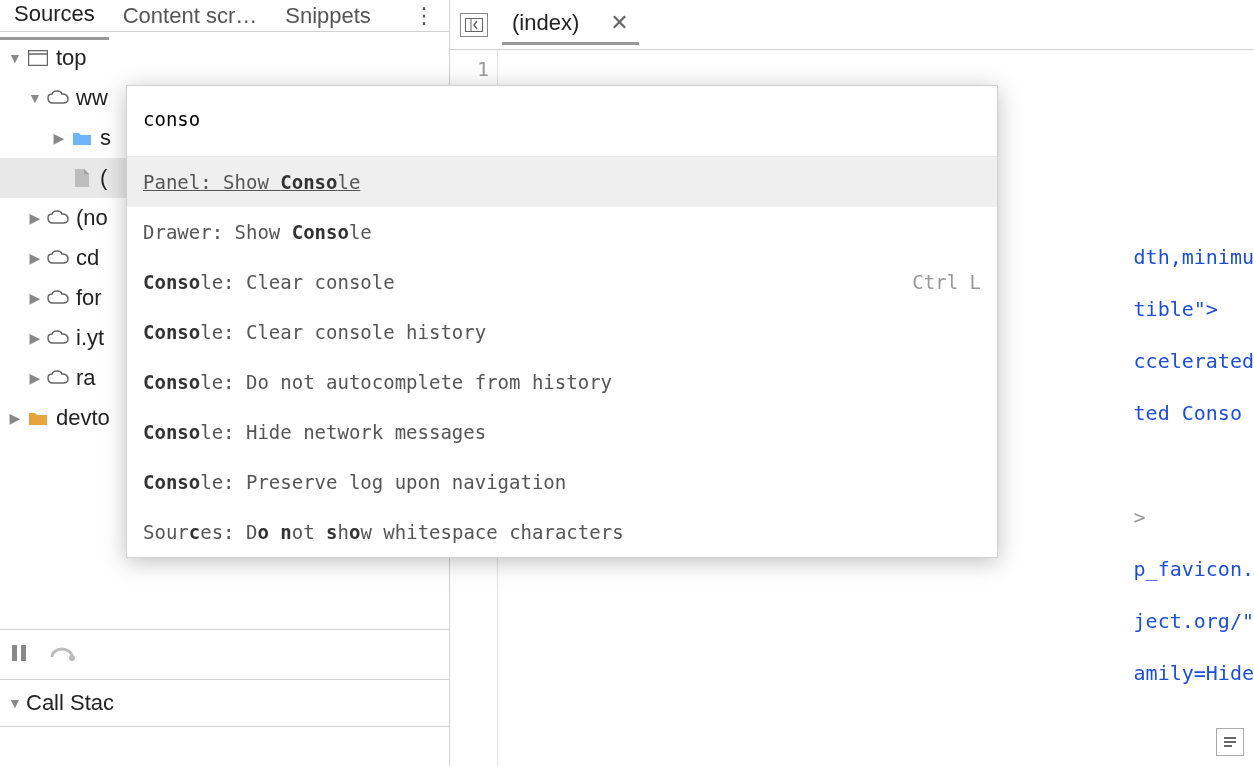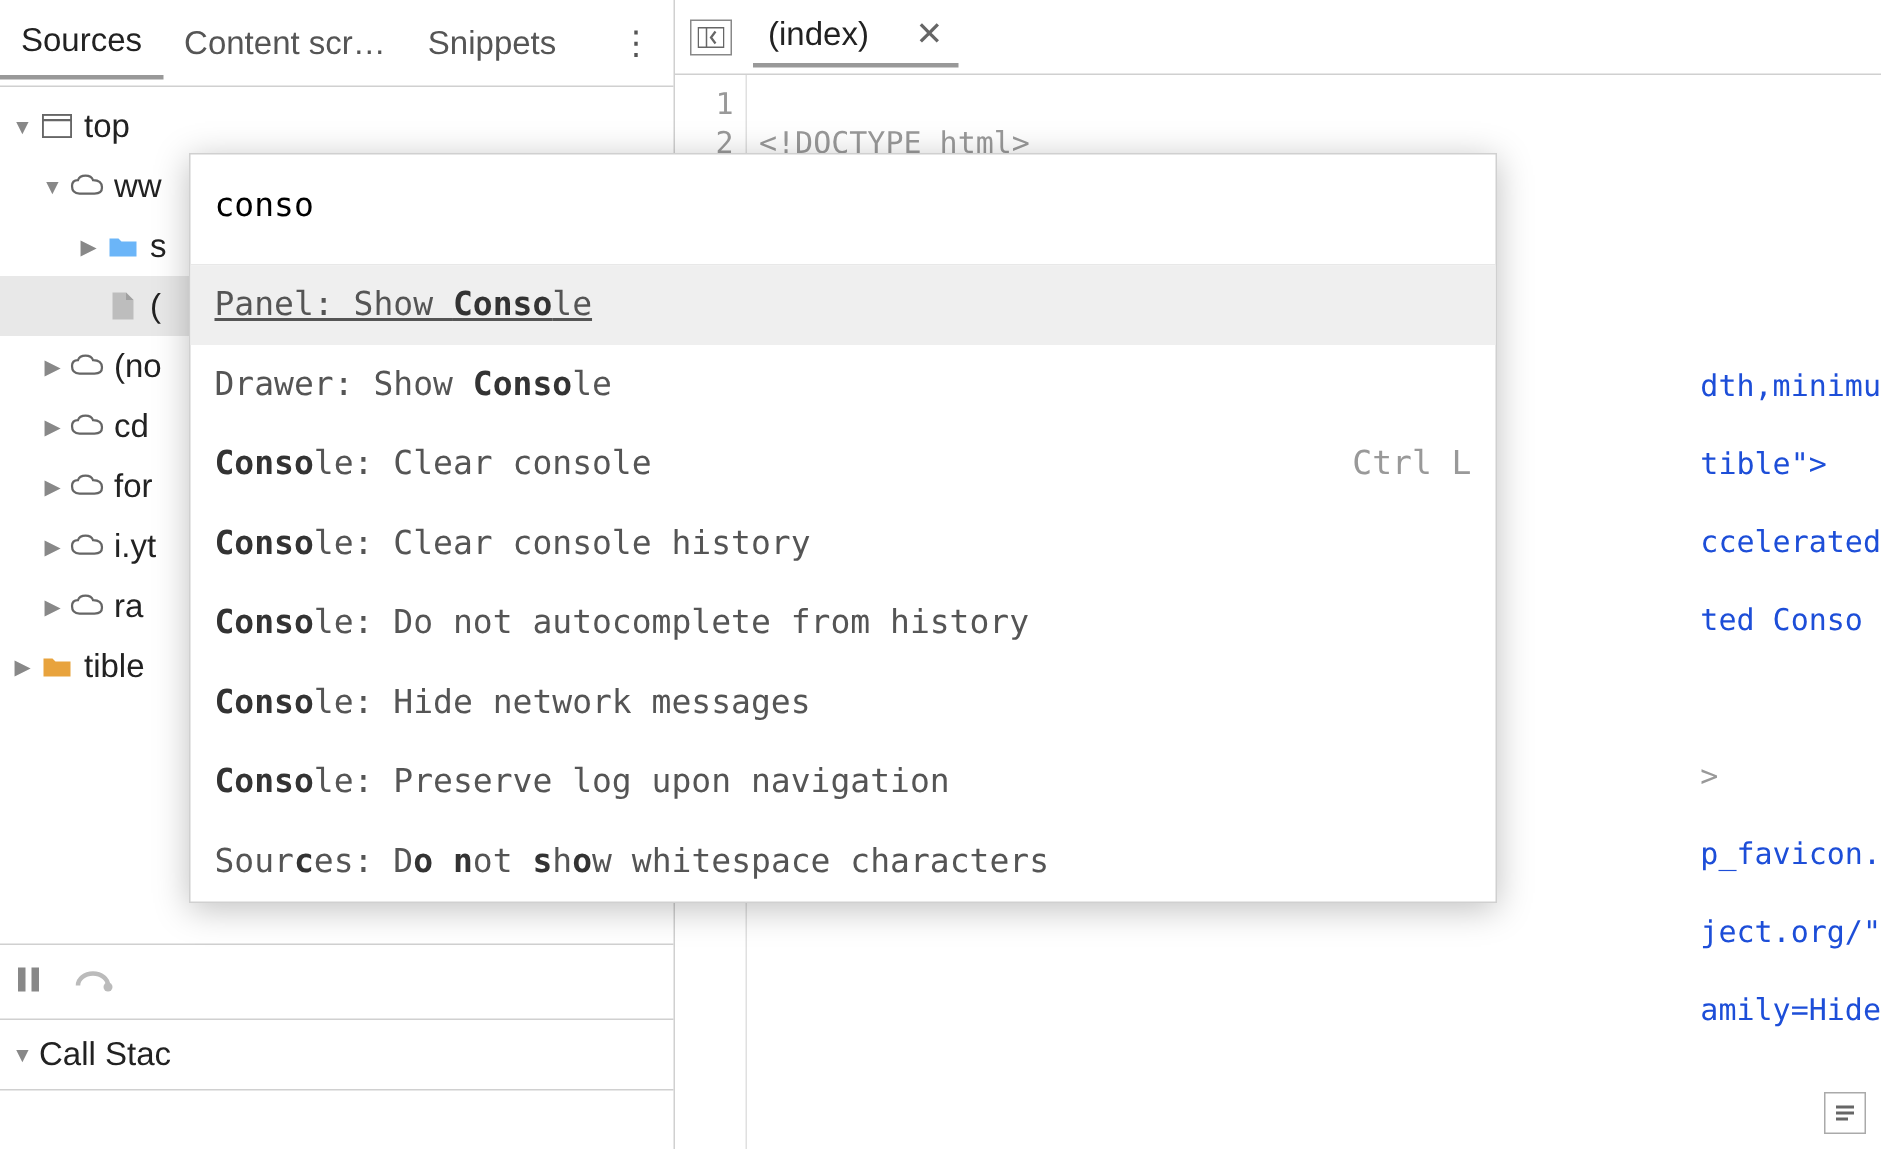--- a/index.html
+++ b/index.html
@@ -17,21 +17,21 @@
 .left {
   width: 450px;
   border-right: 1px solid #d0d0d0;
   display: flex;
   flex-direction: column;
 }
 .tabs {
   display: flex;
   align-items: center;
   border-bottom: 1px solid #d0d0d0;
-  height: 58px;
+  height: 32px;
   font-size: 22px;
 }
 .tab {
   padding: 10px 14px;
   color: #555;
   cursor: pointer;
   white-space: nowrap;
 }
 .tab.active {
   color: #222;
@@ -132,28 +132,28 @@
   position: absolute; right: 10px; bottom: 10px;
   border: 1px solid #aaa; width:28px; height:28px;
   display:flex; align-items:center; justify-content:center;
   cursor:pointer;
 }
 
 
 .cmd-popup {
   position: absolute;
   left: 126px;
-  top: 102px;
+  top: 85px;
   width: 872px;
   background: #fff;
   box-shadow: 0 4px 22px rgba(0,0,0,0.25);
   border: 1px solid #d0d0d0;
   z-index: 100;
   font-family: Menlo, Consolas, monospace;
-  font-size: 22px;
+  font-size: 19px;
 }
 .cmd-input {
   padding: 22px 16px 26px 16px;
   border-bottom: 1px solid #e8e8e8;
 }
 .cmd-input input {
   border: none; outline: none;
   font-family: inherit; font-size: inherit;
   width: 100%;
 }
@@ -264,21 +264,21 @@
           </span>
         <span>ra</span>
       </div>
       <div class="tree-row" style="padding-left:8px">
         <span class="tw">▶</span>
         <span class="icon">
             <svg width="20" height="16">
               <path d="M1 3 L7 3 L9 5 L19 5 L19 15 L1 15 Z" fill="#e8a33d"></path>
             </svg>
           </span>
-        <span>tible</span>
+        <span>devto</span>
       </div>
     </div>
 
     <div class="debug-bar">
       <span><svg width="18" height="20">
             <rect x="2" y="2" width="5" height="16" fill="#888"></rect>
             <rect x="11" y="2" width="5" height="16" fill="#888"></rect>
           </svg></span>
       <span><svg width="26" height="20">
             <path d="M2 14 A10 8 0 0 1 22 14" fill="none" stroke="#bbb" stroke-width="3"></path>

